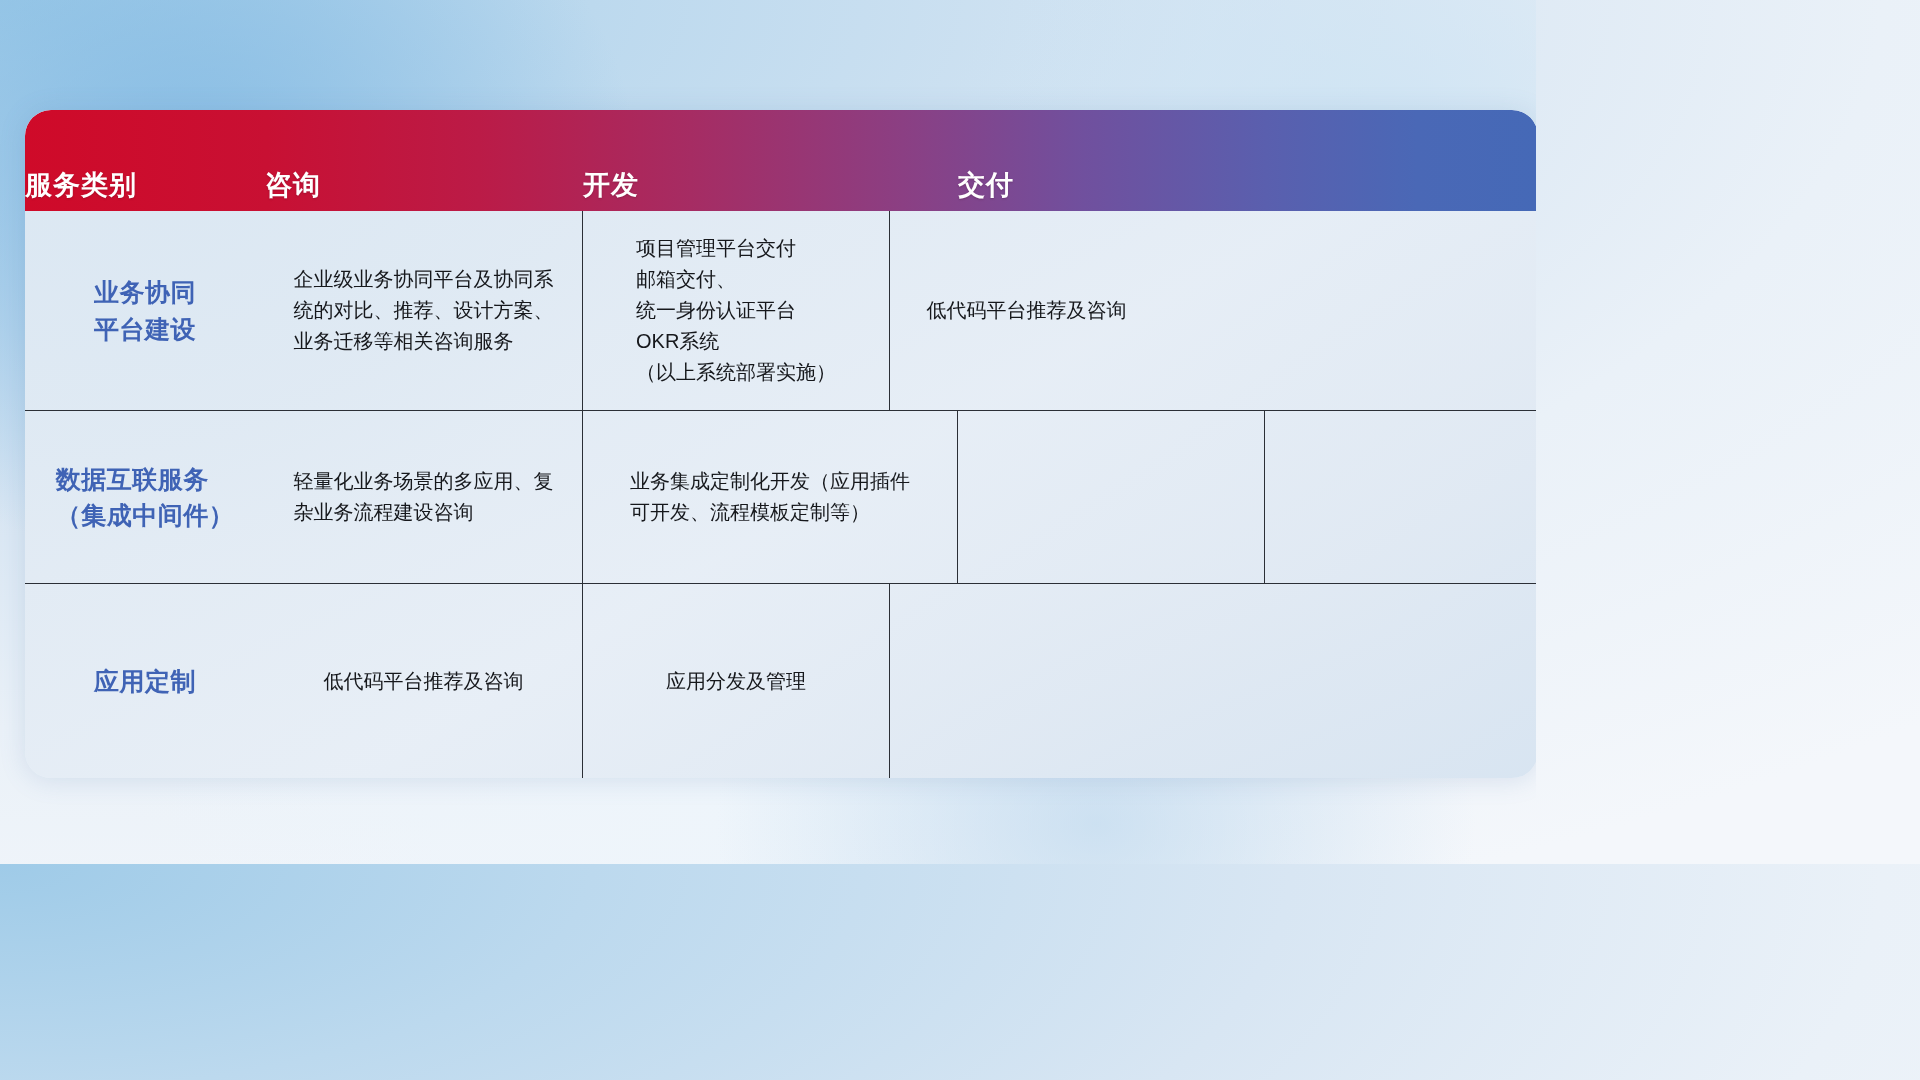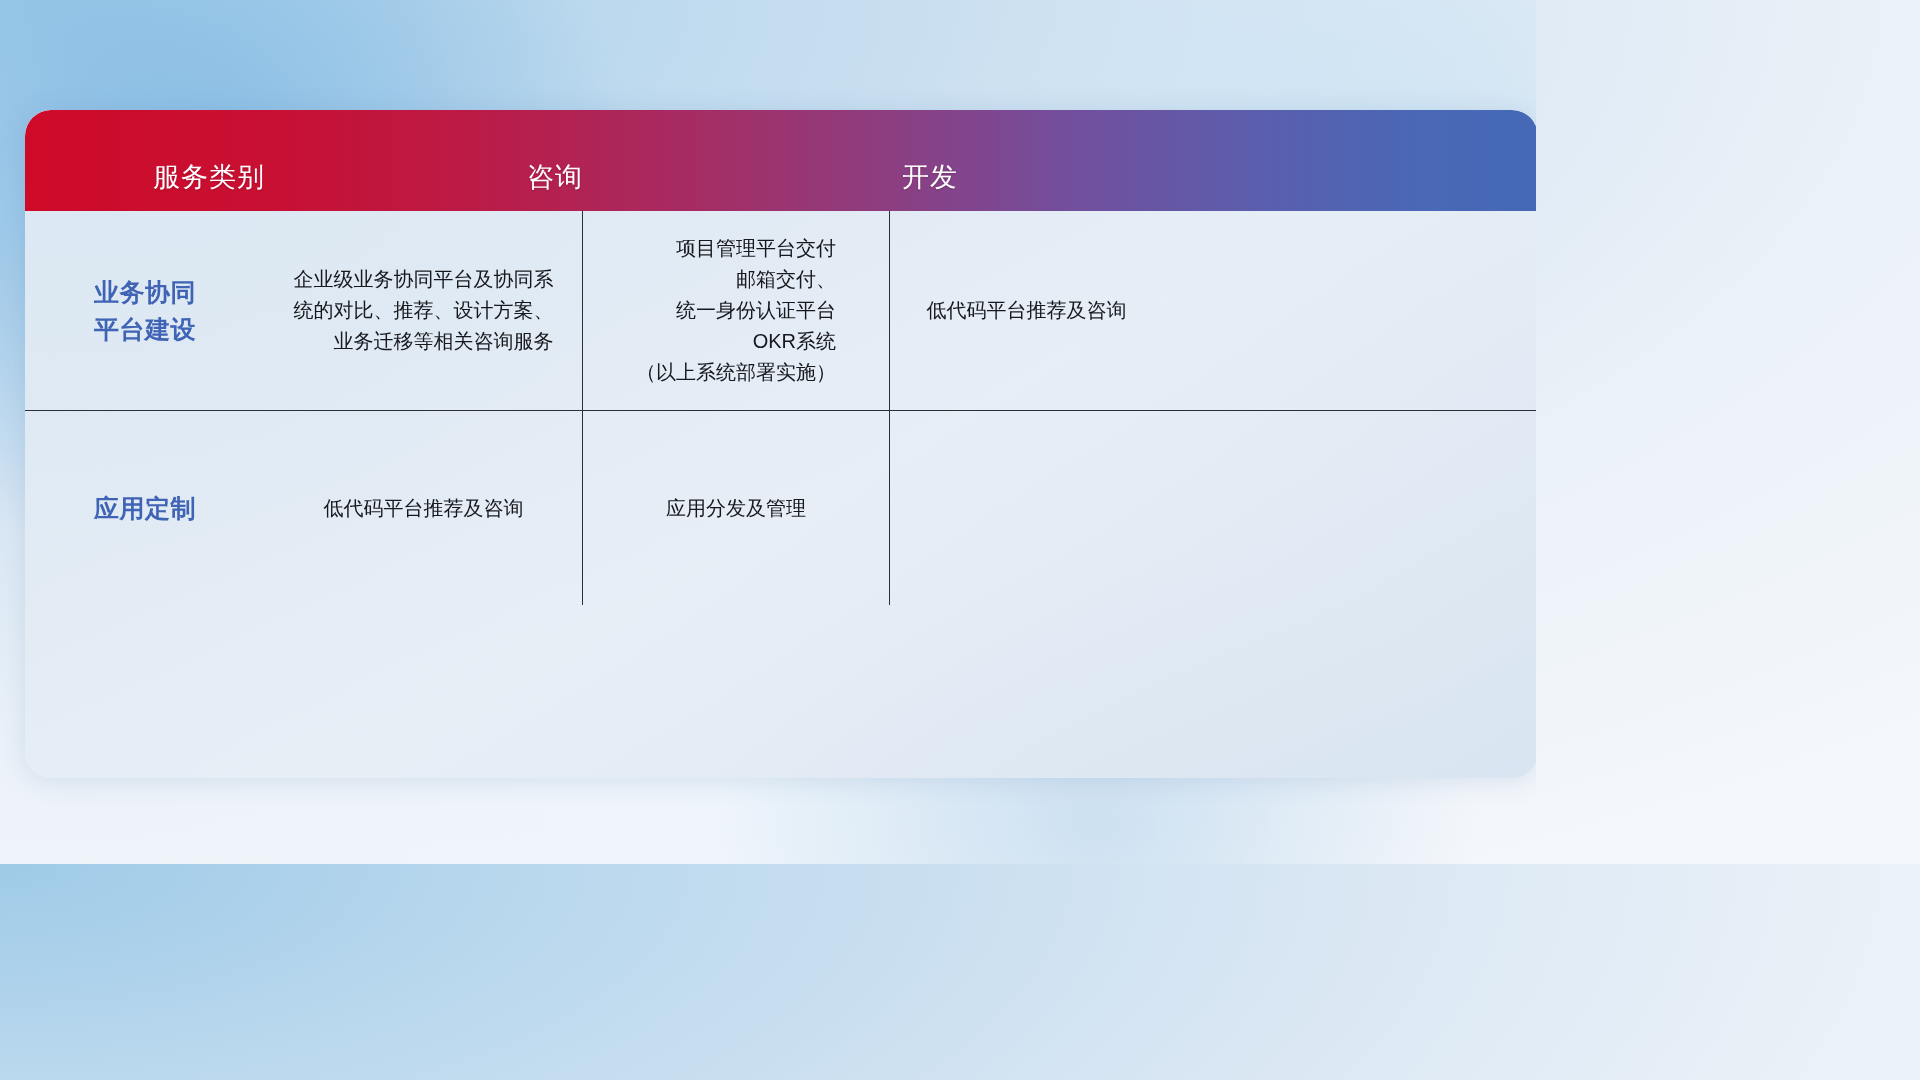--- a/index.html
+++ b/index.html
@@ -48,38 +48,38 @@
         #bb1b47 30%,
         #a62c63 44%,
         #8b3f83 58%,
         #70509e 70%,
         #5a5fae 82%,
         #4a68b6 92%,
         #4569b7 100%);
     display:flex;align-items:flex-end;
   }
   .th{
-    color:#ffffff;font-weight:normal;font-size:27px;line-height:1;
-    text-align:right;padding-bottom:20px;
+    color:#ffffff;font-weight:bold;font-size:27px;line-height:1;
+    text-align:left;padding-bottom:12px;
     letter-spacing:1px;
     text-shadow:0 1px 2px rgba(60,10,30,.25);
   }
 
   
   .tbody{position:absolute;left:0;top:101px;width:100%;height:567px;}
   .trow{display:flex;width:100%;box-sizing:border-box;}
   .trow.r1{height:200px;}
   .trow.r2{height:173px;}
   .trow.r3{height:194px;}
   .trow.r1, .trow.r2{border-bottom:1.6px solid #2b2f36;}
 
   .td{
     box-sizing:border-box;
     display:flex;align-items:center;justify-content:center;
-    text-align:right;
+    text-align:left;
     font-size:20px;line-height:1.55;color:#16181c;
     padding:4px 14px;
     white-space:pre-line;
   }
   .td.sep{border-right:1.6px solid #2b2f36;}
   .td.cat{
     color:#3f63b5;font-weight:bold;font-size:25px;line-height:1.45;
     letter-spacing:.5px;
   }
 
@@ -99,38 +99,49 @@
   <div class="bloom b2"></div>
   <div class="bloom b3"></div>
   <div class="bloom b4"></div>
 
   <div class="card">
 
     <div class="thead">
       <div class="th c0">服务类别</div>
       <div class="th c1">咨询</div>
       <div class="th c2">开发</div>
+      <div class="th c3">交付</div>
     </div>
 
     <div class="tbody">
 
       <div class="trow r1">
         <div class="td cat c0">业务协同
 平台建设</div>
         <div class="td c1 sep">企业级业务协同平台及协同系
 统的对比、推荐、设计方案、
 业务迁移等相关咨询服务</div>
         <div class="td c3 sep">项目管理平台交付
 邮箱交付、
 统一身份认证平台
 OKR系统
 （以上系统部署实施）</div>
         <div class="td c4">低代码平台推荐及咨询</div>
       </div>
 
+      <div class="trow r2">
+        <div class="td cat c0">数据互联服务
+（集成中间件）</div>
+        <div class="td c1 sep">轻量化业务场景的多应用、复
+杂业务流程建设咨询</div>
+        <div class="td c2 sep">业务集成定制化开发（应用插件
+可开发、流程模板定制等）</div>
+        <div class="td c3 sep"></div>
+        <div class="td c4"></div>
+      </div>
 
       <div class="trow r3">
         <div class="td cat c0">应用定制</div>
         <div class="td c1 sep">低代码平台推荐及咨询</div>
         <div class="td c3 sep">应用分发及管理</div>
         <div class="td c4"></div>
       </div>
 
     </div>
   </div>

